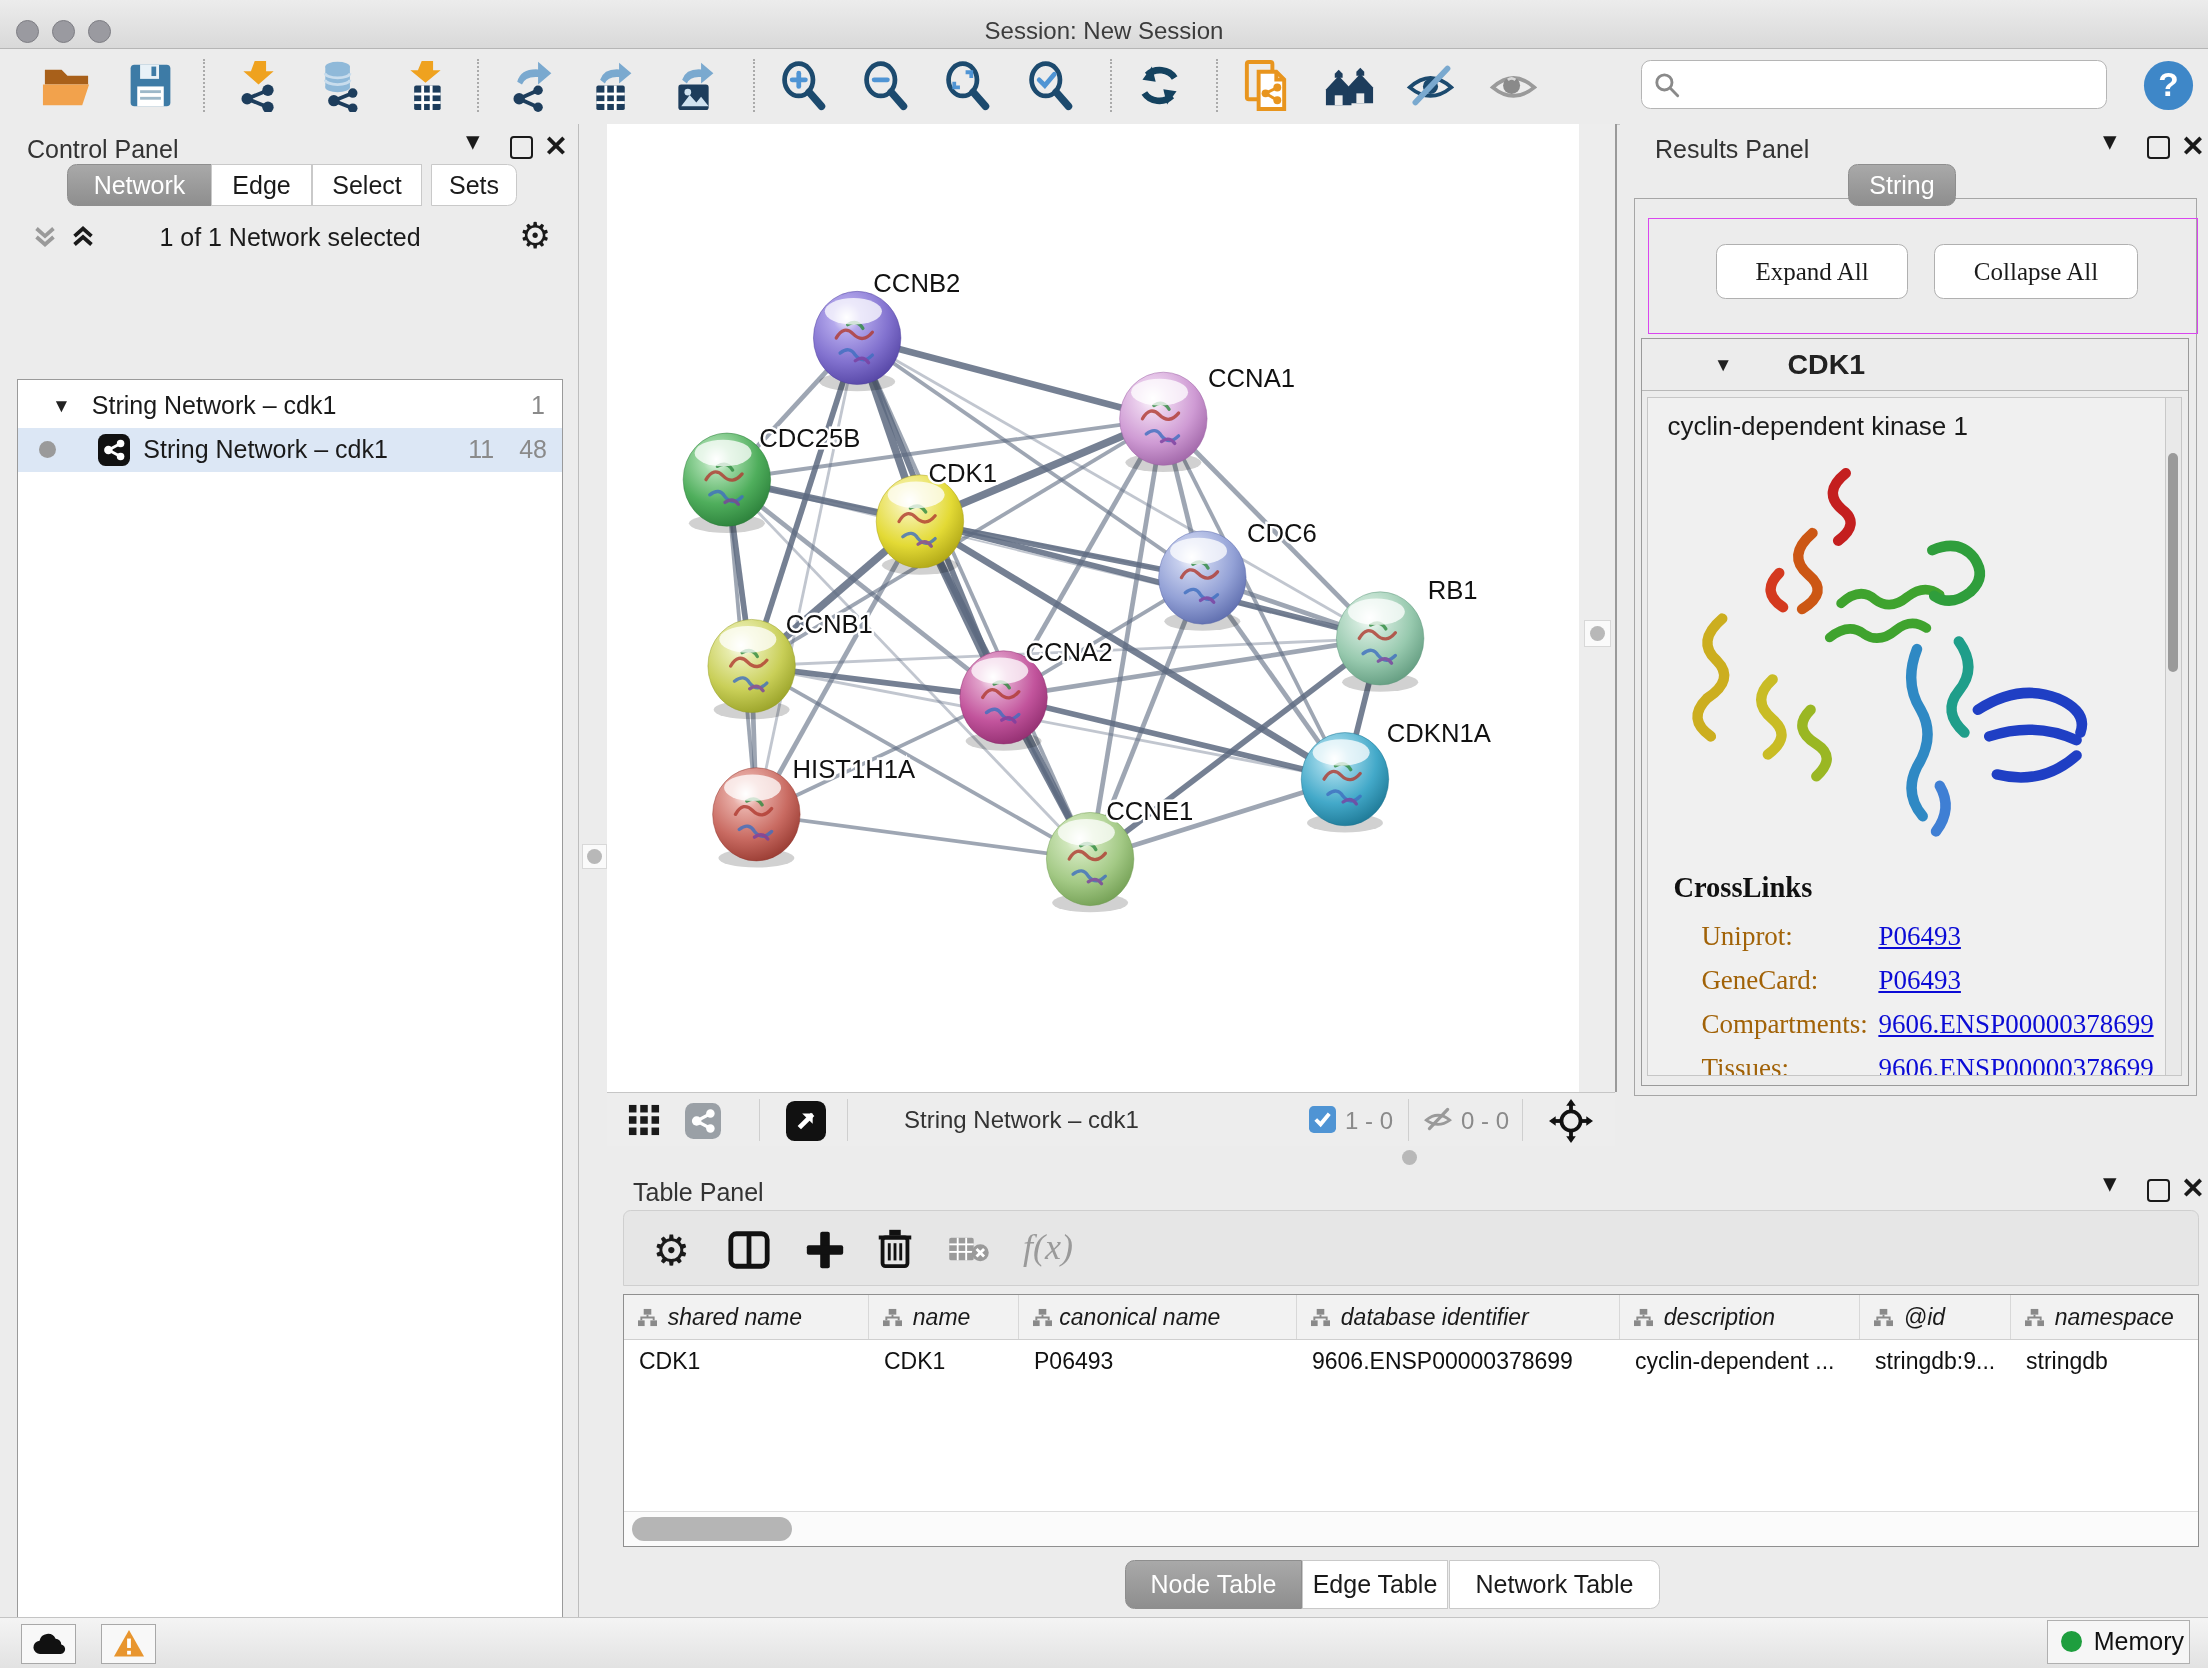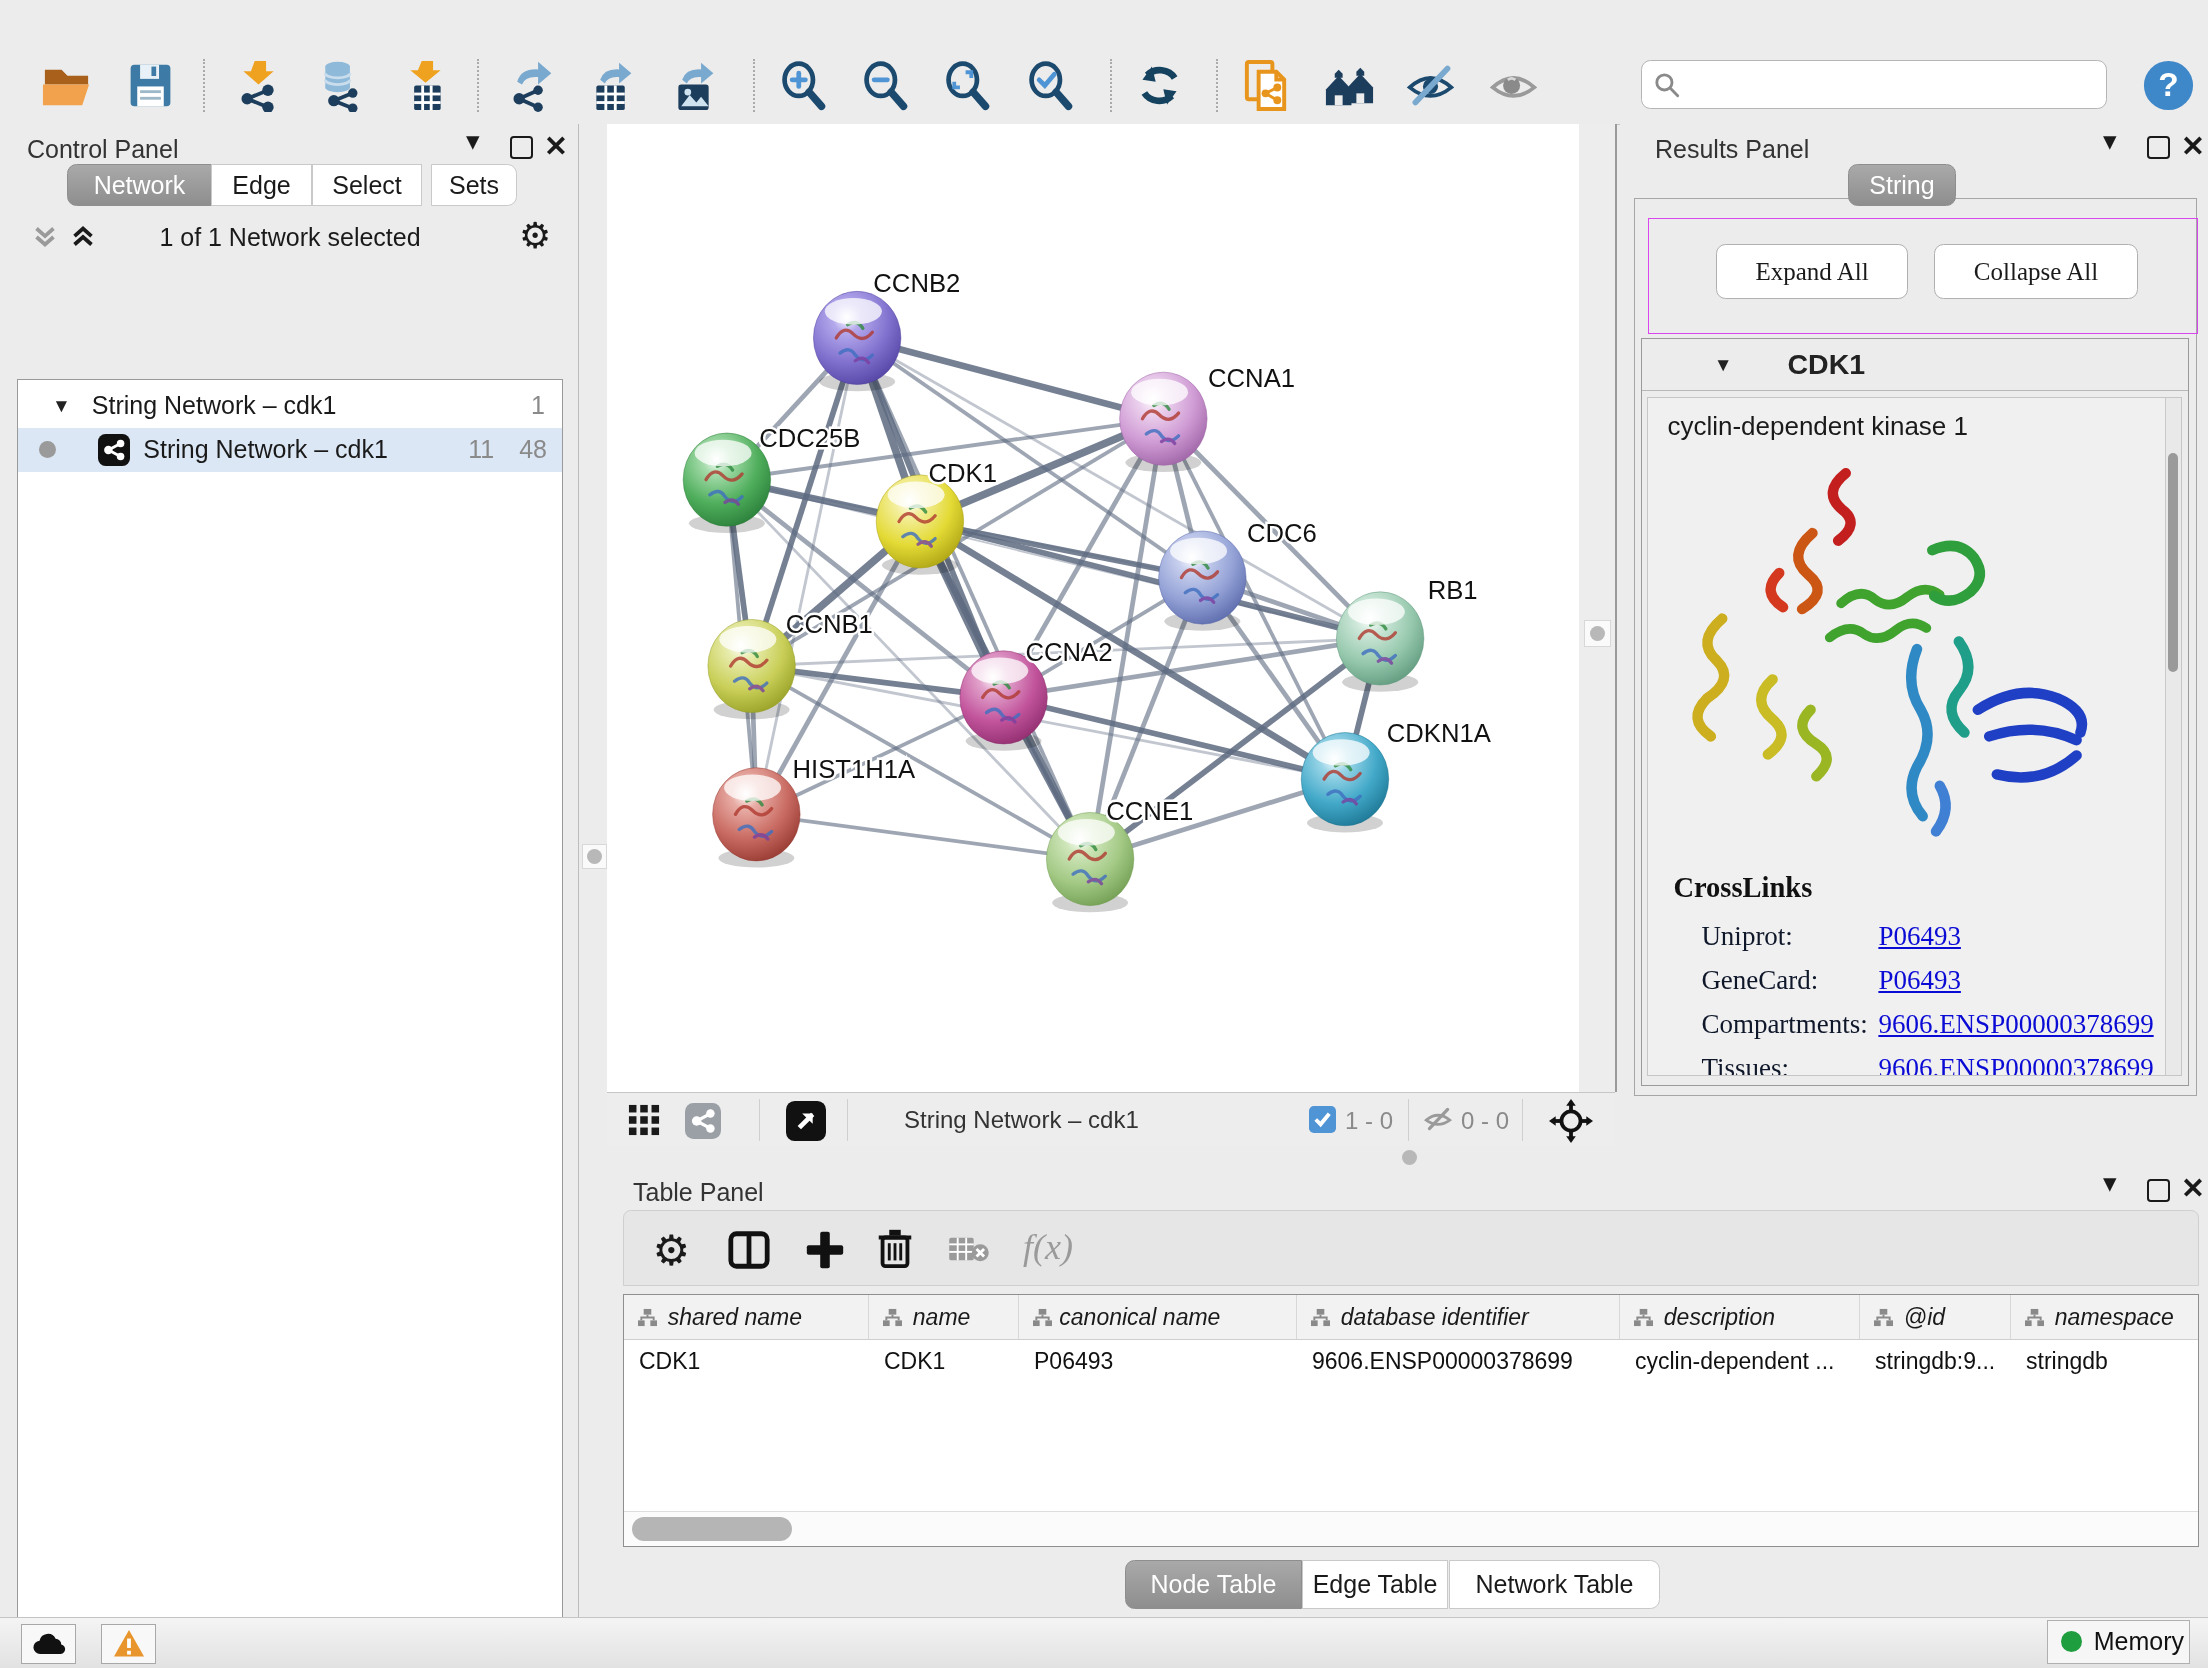--- a/index.html
+++ b/index.html
@@ -58,20 +58,26 @@
   .sq-btn{width:55px;height:40px;background:#f8f8f8;border:1.9px solid #a8a8a8;display:flex;
           align-items:center;justify-content:center;box-sizing:border-box;}
   .handle-dot{width:15px;height:15px;border-radius:50%;background:#b8b8b8;}
   .node-label{font-size:27px;}
 </style>
 </head>
 <body>
 
 <div class="screen">
 
+  <div class="abs titlebar">
+    <div class="abs tl" style="left:16px;"></div>
+    <div class="abs tl" style="left:52px;"></div>
+    <div class="abs tl" style="left:88px;"></div>
+    <div class="abs wtitle">Session: New Session</div>
+  </div>
 
   <div class="abs toolbar">
     <div class="abs tbtn" style="left:36px;">
       <svg width="55" height="55" viewBox="0 0 56 56">
           <path d="M6 12 h17 l6 6 h21 v9 H6 z" fill="#a8601a"></path>
           <path d="M4 27 h47 l-7 21 H4 z" fill="#f2a24c"></path>
         </svg>
     </div>
     <div class="abs tbtn" style="left:120px;">
       <svg width="53" height="53" viewBox="0 0 56 56">
@@ -679,21 +685,21 @@
             <path d="M240 200 q -14 36 4 64 q 16 28 -4 60 q -14 28 6 52" stroke="#2f89c4"></path>
             <path d="M264 344 q 14 24 -4 48" stroke="#3f7fd4"></path>
             <g stroke-width="11" stroke="#1f3fc4">
               <path d="M304 264 q 44 -28 84 -12 q 32 14 24 36"></path>
               <path d="M408 312 q -36 32 -84 20"></path>
               <path d="M316 292 q 48 -16 92 4"></path>
             </g>
           </g>
         </svg>
         <div class="abs serif" style="left:25px;top:474px;font-size:28.5px;font-weight:bold;color:#111;">CrossLinks</div>
-        <div class="abs serif" style="left:53px;top:516px;font-size:27px;line-height:44px;color:#0f172a;">
+        <div class="abs serif" style="left:53px;top:516px;font-size:27px;line-height:44px;color:#a16207;">
           <div>Uniprot:</div>
           <div>GeneCard:</div>
           <div>Compartments:</div>
           <div>Tissues:</div>
 
         </div>
         <div class="abs serif" style="left:230px;top:516px;font-size:27px;line-height:44px;">
           <div class="xlink">P06493</div>
           <div class="xlink">P06493</div>
           <div class="xlink">9606.ENSP00000378699</div>

